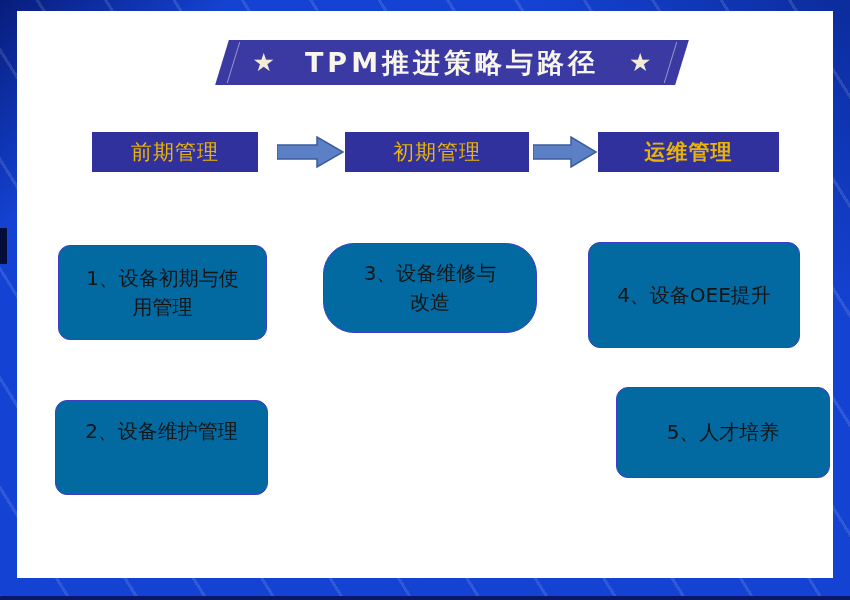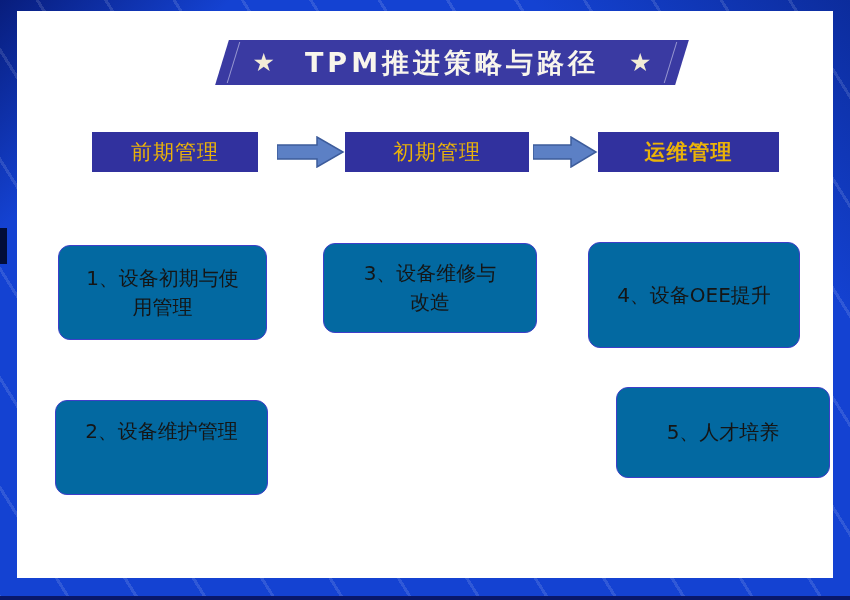--- a/index.html
+++ b/index.html
@@ -55,21 +55,21 @@
   .arrow2{left:533px;}
   
   .cbox{
     position:absolute;background:#0369a1;border:1.5px solid #3e3ec9;border-radius:12px;
     display:flex;align-items:center;justify-content:center;
     color:#151515;font-size:20px;line-height:1.45;text-align:center;
     white-space:pre-line;box-sizing:border-box;
   }
   .cbox1{left:58px;top:245px;width:209px;height:95px;}
   .cbox2{left:55px;top:400px;width:213px;height:95px;align-items:flex-start;padding-top:16px;}
-  .cbox3{left:323px;top:243px;width:214px;height:90px;}
+  .cbox3{left:323px;top:243px;width:214px;height:90px;border-radius:31px;}
   .cbox4{left:588px;top:242px;width:212px;height:106px;}
   .cbox5{left:588px;top:387px;width:214px;height:91px;margin-left:28px;}
 </style>
 </head>
 <body>
 
 <div class="frame"></div>
 <div class="left-notch"></div>
 <div class="bottom-dark"></div>
 <div class="panel"></div>

